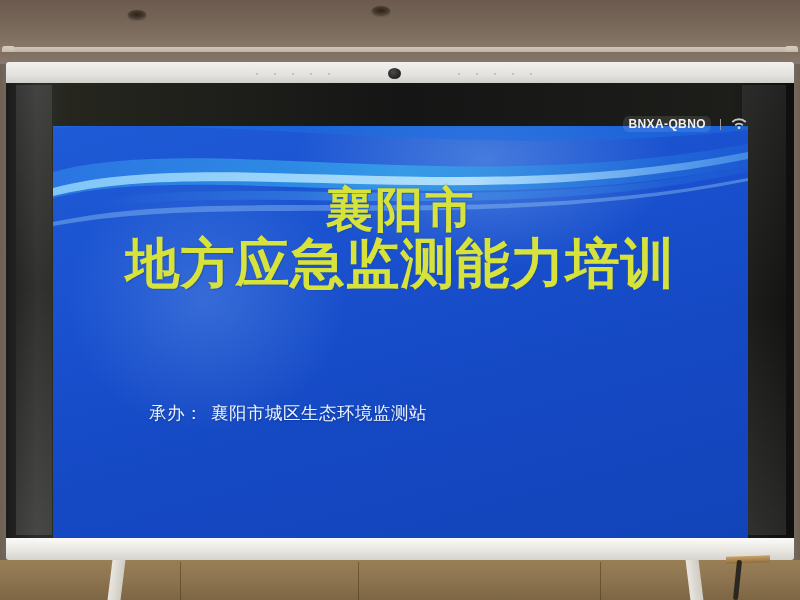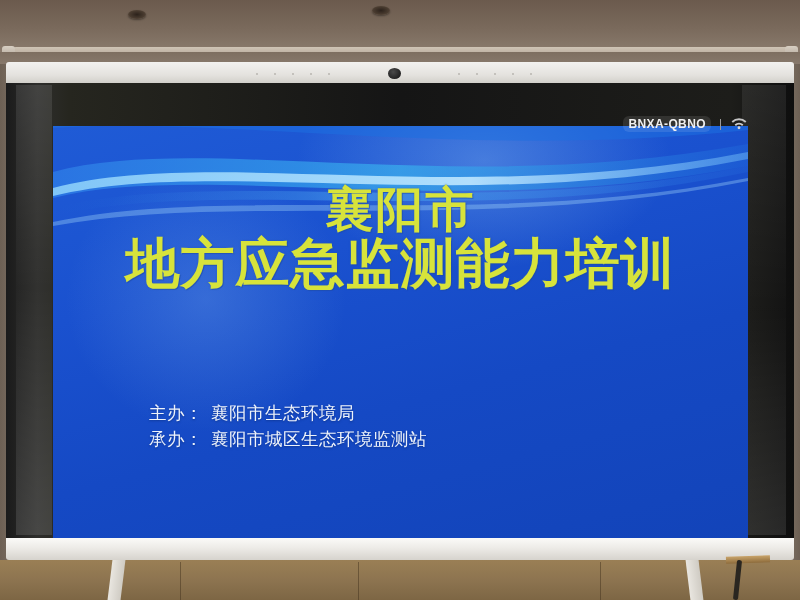--- a/index.html
+++ b/index.html
@@ -169,23 +169,20 @@
       </div>
 
       <div style="position:absolute;left:47px;top:43px;width:695px;height:433px;pointer-events:none;">
         <div class="title-block">
           <div class="title-line title-1">襄阳市</div>
           <div class="title-line title-2">地方应急监测能力培训</div>
         </div>
 
         <div class="body-block">
           <div class="body-line">
-            <span class="lbl">主办：</span><span>襄阳市生态环境局</span>
-          </div>
-          <div class="body-line">
             <span class="lbl">承办：</span><span>襄阳市城区生态环境监测站</span>
           </div>
         </div>
       </div>
     </div>
 
     <div class="tv-bottom-bezel">
       
       
       

